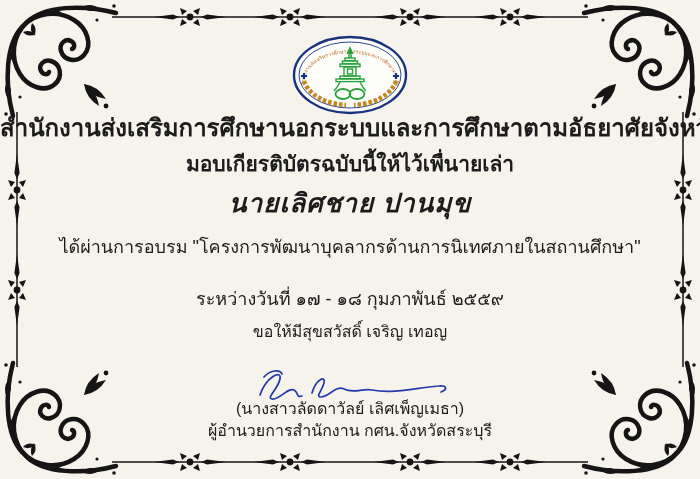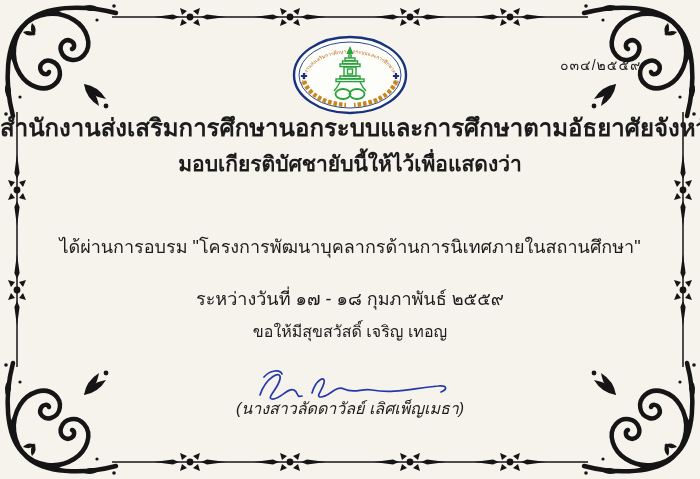--- a/index.html
+++ b/index.html
@@ -11,21 +11,21 @@
   .abs-svg{position:absolute;}
   .tline{position:absolute;left:0;width:100%;text-align:center;white-space:nowrap;line-height:1.3;}
   .l-org   {top:112px;font-size:24px;font-weight:bold;}
   .l-award {top:150px;font-size:21px;font-weight:bold;}
   .l-name  {top:187px;font-size:26px;font-weight:bold;font-style:italic;letter-spacing:1px;}
   .l-course{top:236px;font-size:18px;}
   .l-venue {top:260px;font-size:18px;}
   .l-dates {top:288px;font-size:18px;text-align:center;}
   .l-bless {top:322px;font-size:16px;}
   .l-issued{top:346px;font-size:16px;}
-  .l-signer{top:399px;font-size:16px;font-style:italic;}
+  .l-signer{top:399px;font-size:16px;}
   .l-title {top:421px;font-size:16px;}
   .doc-number{position:absolute;top:54px;left:560px;font-size:14px;letter-spacing:1px;}
 </style>
 </head>
 <body>
 
 <div class="stage">
   <div class="certificate">
 
     <svg class="abs-svg" style="left:0;top:0" width="700" height="479" viewBox="0 0 700 479">
@@ -117,32 +117,33 @@
         <path d="M72,47 C74,51 76,54 78,56"></path>
         <ellipse cx="55" cy="59" rx="7.5" ry="5" stroke-width="1.8"></ellipse>
         <ellipse cx="69" cy="59" rx="7.5" ry="5" stroke-width="1.8"></ellipse>
       </g>
       <g stroke="#c8861e" stroke-width="4.5" fill="none" stroke-dasharray="3.5 2">
         <path d="M16,46 A46,30 0 0 0 58,70"></path>
         <path d="M108,46 A46,30 0 0 1 66,70"></path>
       </g>
     </svg>
 
-    <div class="doc-number">๐๓๔/๒๕๕๙</div>
 
     <div class="tline l-org">สำนักงานส่งเสริมการศึกษานอกระบบและการศึกษาตามอัธยาศัยจังหวัดสระบุรี</div>
-    <div class="tline l-award">มอบเกียรติบัศชายับนี้ให้ไว้เพื่อแสดงว่า</div>
+    <div class="tline l-award">มอบเกียรติบัตรฉบับนี้ให้ไว้เพื่นายเล่า</div>
+    <div class="tline l-name">นายเลิศชาย  ปานมุข</div>
     <div class="tline l-course">ได้ผ่านการอบรม "โครงการพัฒนาบุคลากรด้านการนิเทศภายในสถานศึกษา"</div>
     <div class="tline l-dates">ระหว่างวันที่ ๑๗ - ๑๘  กุมภาพันธ์ ๒๕๕๙</div>
     <div class="tline l-bless">ขอให้มีสุขสวัสดิ์ เจริญ เทอญ</div>
 
     <svg class="abs-svg" style="left:242px;top:365px" width="216" height="38" viewBox="0 0 216 38">
       <g stroke="#2438a8" stroke-width="1.7" fill="none" stroke-linecap="round">
         <path d="M22,12 C28,5 38,4 40,9"></path>
         <path d="M18,30 C24,12 40,4 38,14 C36,24 24,33 30,34 C38,35 46,22 52,25 C57,28 54,33 60,31"></path>
         <path d="M70,28 C74,14 84,10 82,18 C80,26 73,32 79,32 C87,32 94,20 102,24 C112,29 120,23 130,25 C152,29 172,23 196,21 C205,20 206,24 199,27"></path>
       </g>
     </svg>
 
     <div class="tline l-signer">(นางสาวลัดดาวัลย์  เลิศเพ็ญเมธา)</div>
+    <div class="tline l-title">ผู้อำนวยการสำนักงาน กศน.จังหวัดสระบุรี</div>
 
   </div>
 </div>
 
 </body></html>

